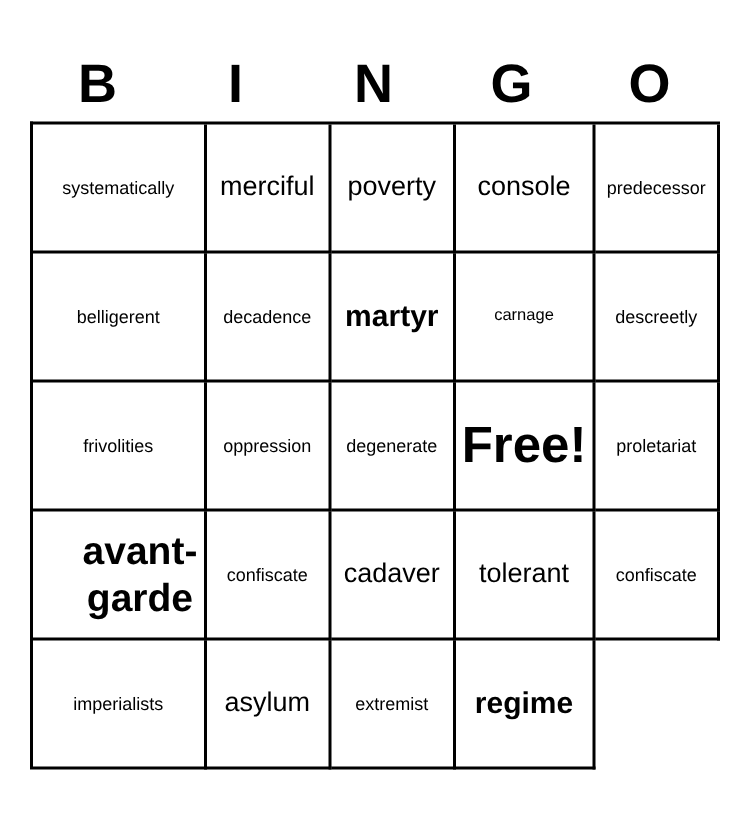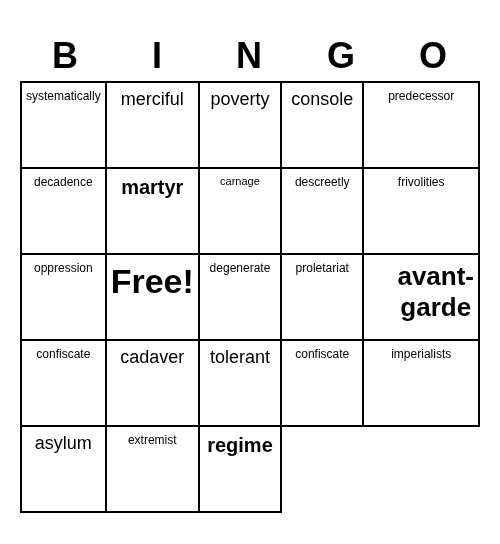--- a/index.html
+++ b/index.html
@@ -41,20 +41,21 @@
       grid-template-columns: repeat(5, 1fr);
       border-top: 2px solid #000;
       border-left: 2px solid #000;
     }
 
     .bingo-cell {
       border-right: 2px solid #000;
       border-bottom: 2px solid #000;
       min-height: 86px;
       display: flex;
+      align-items: center;
       justify-content: center;
       text-align: center;
       padding: 6px 4px;
     }
 
     .bingo-cell span {
       display: block;
       line-height: 1.2;
     }
 
@@ -108,42 +109,45 @@
       <div class="bingo-cell">
         <span class="cell-large">poverty</span>
       </div>
       <div class="bingo-cell">
         <span class="cell-large">console</span>
       </div>
       <div class="bingo-cell">
         <span class="cell-small">predecessor</span>
       </div>
       <div class="bingo-cell">
+        <span class="cell-small">belligerent</span>
+      </div>
+      <div class="bingo-cell">
         <span class="cell-small">decadence</span>
       </div>
       <div class="bingo-cell">
         <span class="cell-xlarge">martyr</span>
       </div>
       <div class="bingo-cell">
         <span class="cell-medium">carnage</span>
       </div>
       <div class="bingo-cell">
         <span class="cell-small">descreetly</span>
       </div>
       <div class="bingo-cell">
         <span class="cell-small">frivolities</span>
       </div>
       <div class="bingo-cell">
         <span class="cell-small">oppression</span>
       </div>
       <div class="bingo-cell">
-        <span class="cell-free">Free!</span>
+        <span class="cell-small">degenerate</span>
       </div>
       <div class="bingo-cell">
-        <span class="cell-small">degenerate</span>
+        <span class="cell-free">Free!</span>
       </div>
       <div class="bingo-cell">
         <span class="cell-small">proletariat</span>
       </div>
       <div class="bingo-cell">
         <span class="cell-avant" style="white-space: pre-line; text-align: center;">avant-
 garde</span>
       </div>
       <div class="bingo-cell">
         <span class="cell-small">confiscate</span>

